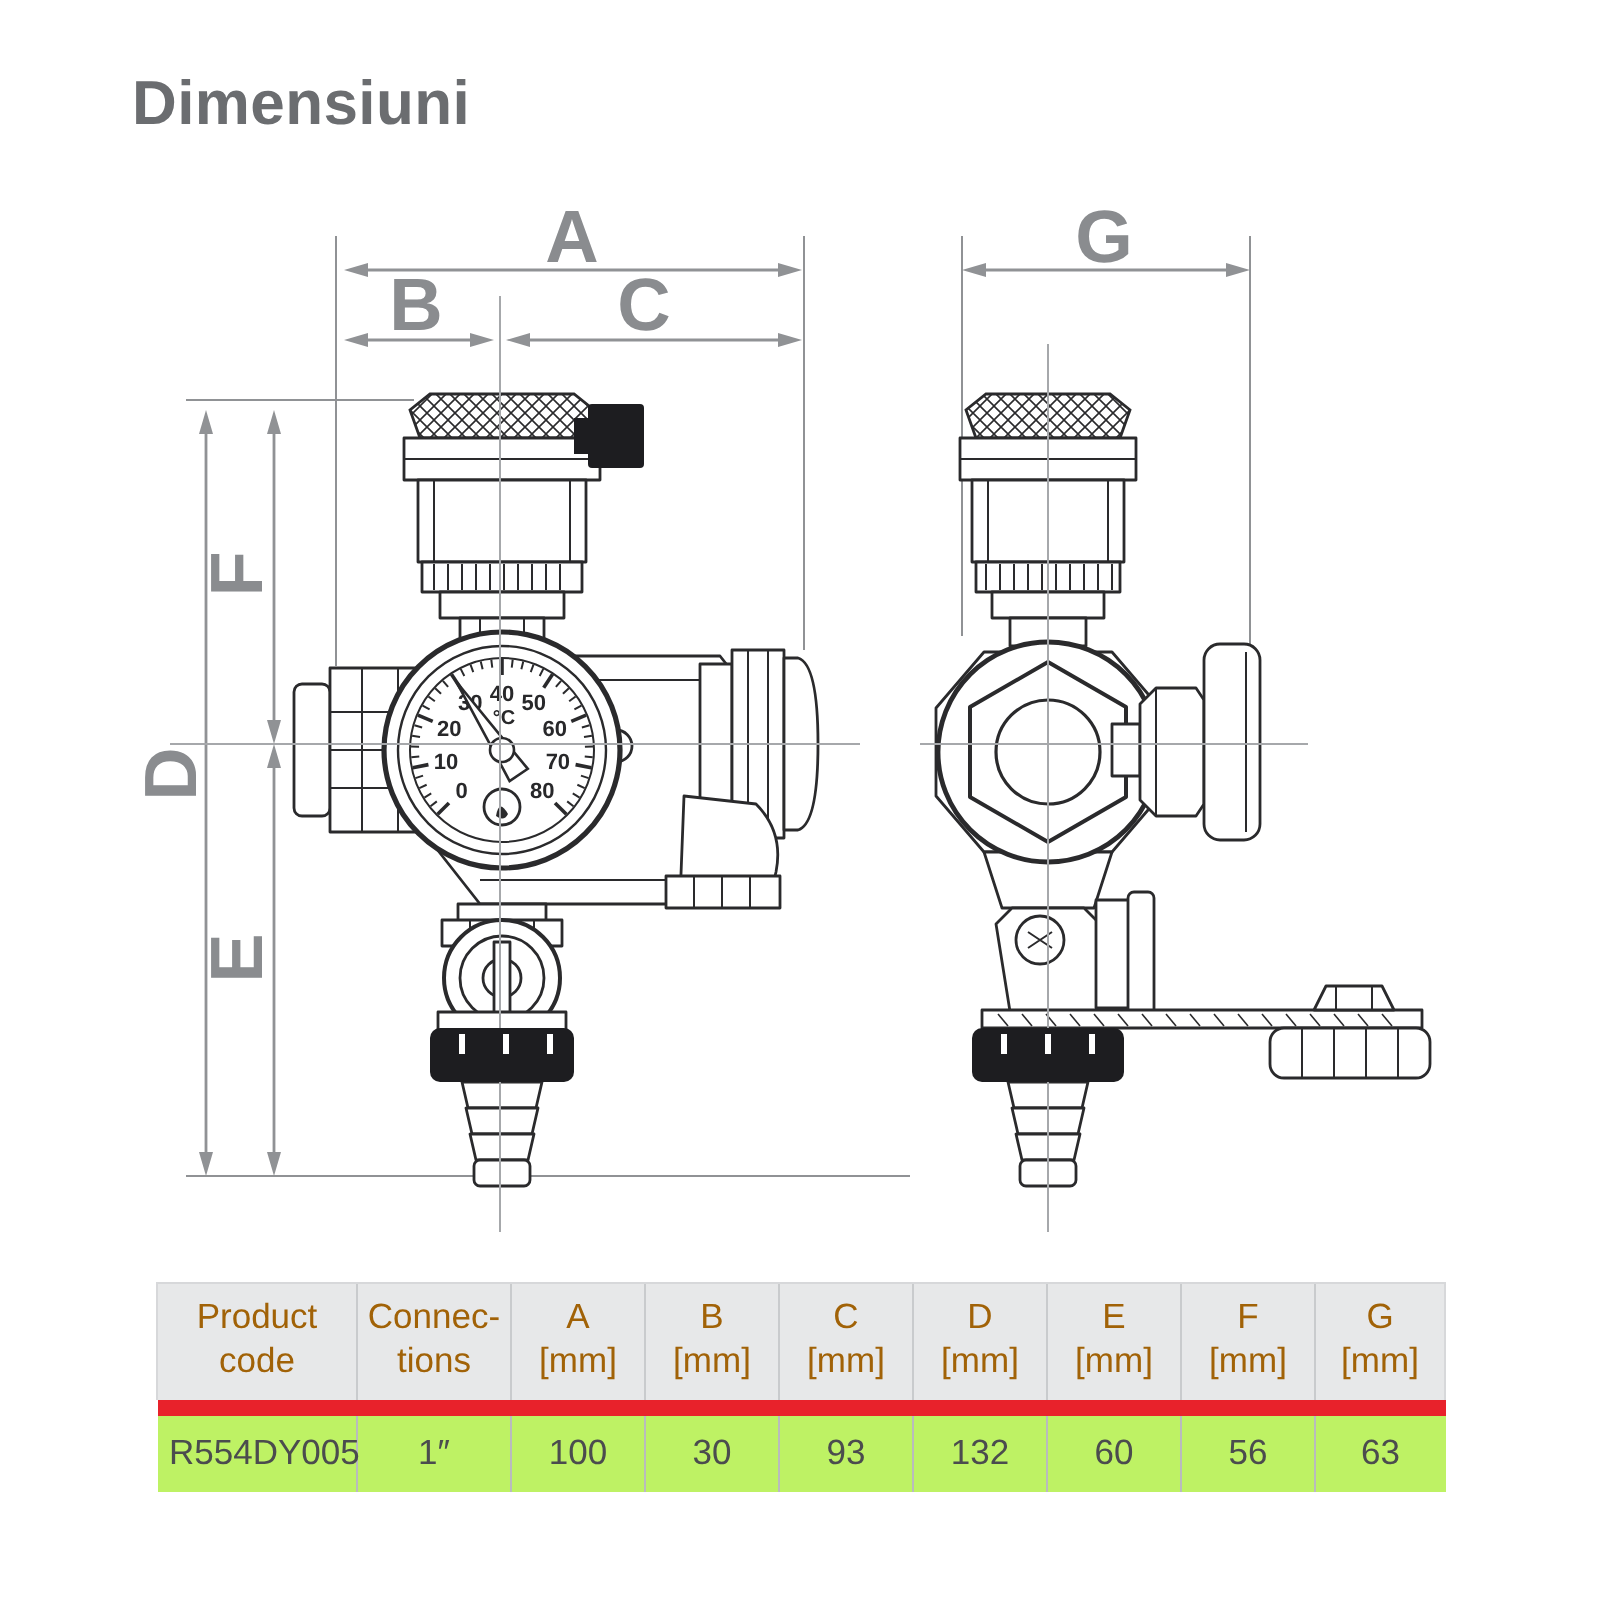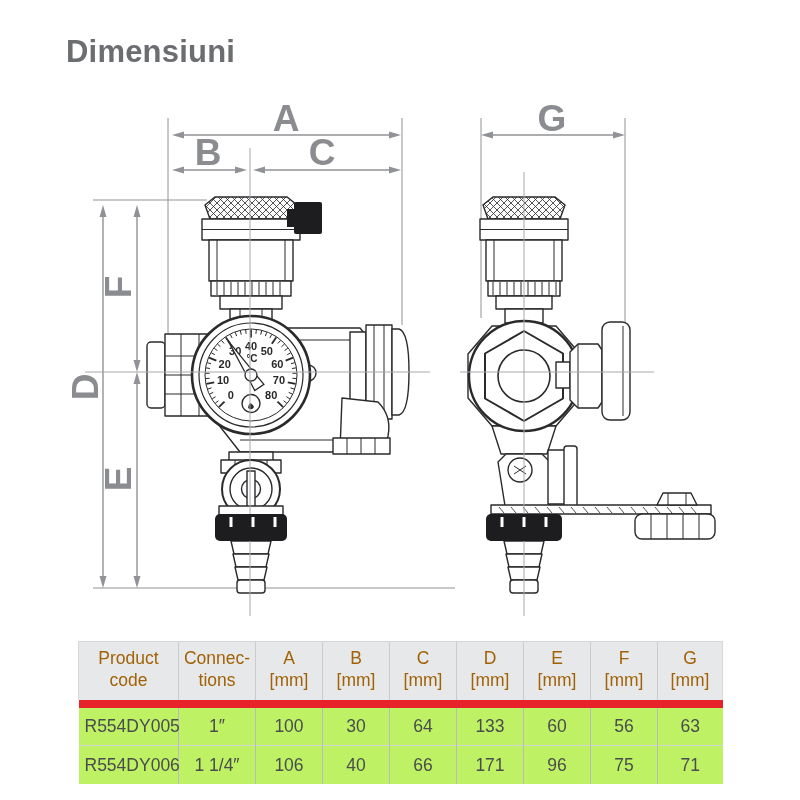--- a/index.html
+++ b/index.html
@@ -407,33 +407,22 @@
         <tr class="bar">
             <td colspan="9"></td>
           </tr>
       </thead>
       <tbody>
         <tr>
           <td class="pcode">R554DY005</td>
           <td>1″</td>
           <td>100</td>
           <td>30</td>
-          <td>64</td>
-          <td>133</td>
+          <td>93</td>
+          <td>132</td>
           <td>60</td>
           <td>56</td>
           <td>63</td>
-        </tr>
-        <tr>
-          <td class="pcode">R554DY006</td>
-          <td>1 1/4″</td>
-          <td>106</td>
-          <td>40</td>
-          <td>66</td>
-          <td>171</td>
-          <td>96</td>
-          <td>75</td>
-          <td>71</td>
         </tr>
       </tbody>
     </table>
   </div>
 </div>
 
 </body></html>

